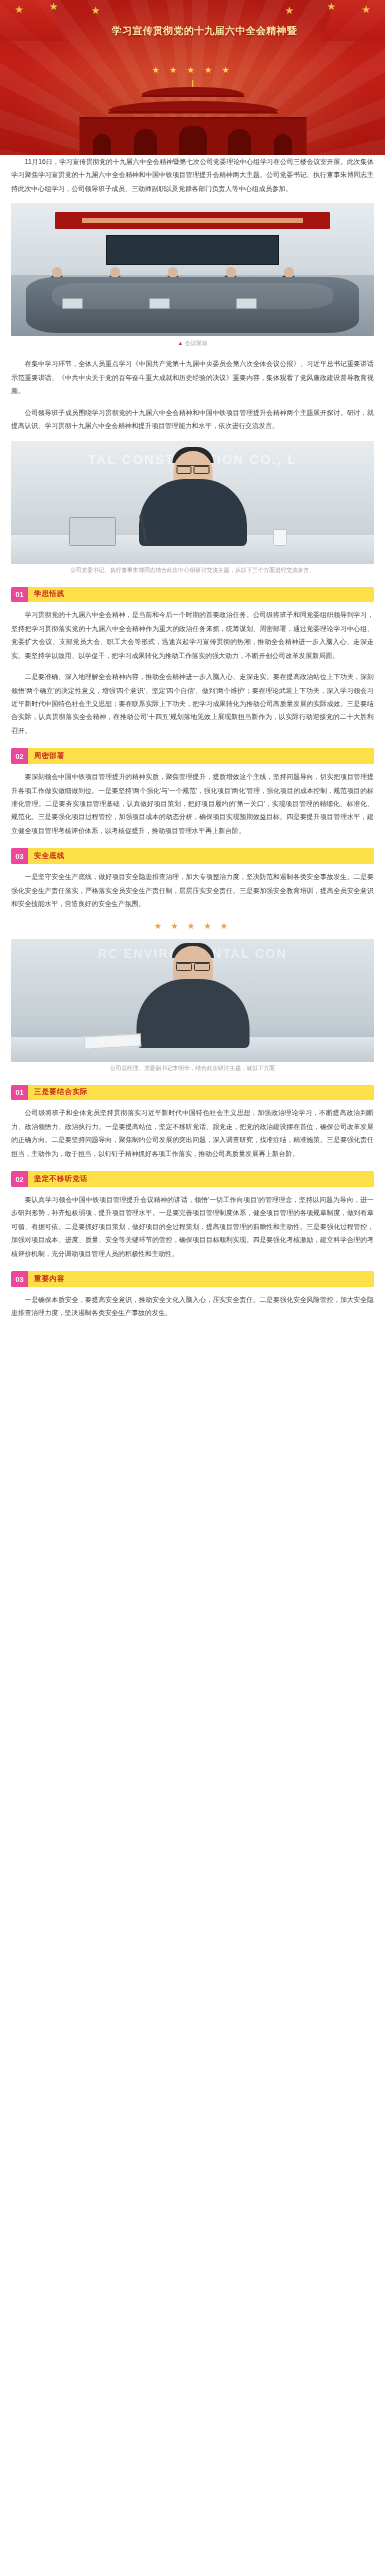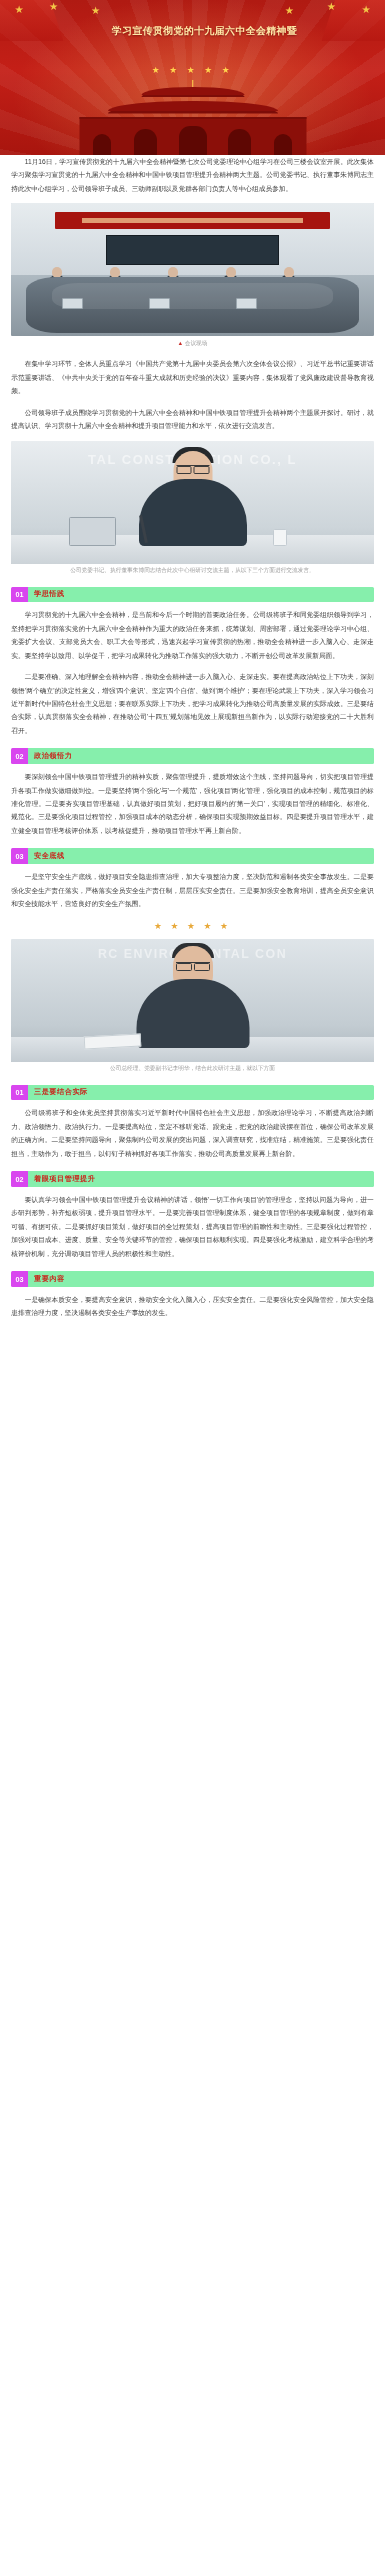--- a/index.html
+++ b/index.html
@@ -248,31 +248,31 @@
     background: #f2f4f5; border: 0.5px solid #c8d0d5; transform: rotate(-3deg);
   }
 
   
   .sec-head {
     display: flex; align-items: center;
     margin: 11.3px 11.3px 6.2px 11.3px;
   }
   .sec-num {
     width: 16.5px; height: 15.5px;
-    background: #d946ef;
+    background: #ec4899;
     color: #fff;
     font-size: 7.2px; font-weight: bold;
     display: flex; align-items: center; justify-content: center;
     border-radius: 1.5px 0 0 1.5px;
     flex: 0 0 auto;
   }
   .sec-title-box {
     flex: 1 1 auto;
     height: 15.5px;
-    background: #86efac;
+    background: #fde047;
     display: flex; align-items: center;
     padding-left: 6.2px;
     color: #c8281e;
     font-size: 7.2px;
     font-weight: bold;
     border-radius: 0 1.5px 1.5px 0;
     letter-spacing: 0.5px;
   }
 
   
@@ -367,21 +367,21 @@
 
     <div class="sec-head">
       <div class="sec-num">01</div>
       <div class="sec-title-box">学思悟践</div>
     </div>
     <p class="para">学习贯彻党的十九届六中全会精神，是当前和今后一个时期的首要政治任务。公司级将班子和同党委组织领导到学习，坚持把学习贯彻落实党的十九届六中全会精神作为重大的政治任务来抓，统筹谋划、周密部署，通过党委理论学习中心组、党委扩大会议、支部党员大会、职工大会等形式，迅速兴起学习宣传贯彻的热潮，推动全会精神进一步入脑入心、走深走实。要坚持学以致用、以学促干，把学习成果转化为推动工作落实的强大动力，不断开创公司改革发展新局面。</p>
     <p class="para">二是要准确、深入地理解全会精神内容，推动全会精神进一步入脑入心、走深走实。要在提高政治站位上下功夫，深刻领悟'两个确立'的决定性意义，增强'四个意识'、坚定'四个自信'、做到'两个维护'；要在理论武装上下功夫，深入学习领会习近平新时代中国特色社会主义思想；要在联系实际上下功夫，把学习成果转化为推动公司高质量发展的实际成效。三是要结合实际，认真贯彻落实全会精神，在推动公司'十四五'规划落地见效上展现新担当新作为，以实际行动迎接党的二十大胜利召开。</p>
 
     <div class="sec-head">
       <div class="sec-num">02</div>
-      <div class="sec-title-box">政治领悟力</div>
+      <div class="sec-title-box">周密部署</div>
     </div>
     <p class="para">要深刻领会中国中铁项目管理提升的精神实质，聚焦管理提升，提质增效这个主线，坚持问题导向，切实把项目管理提升各项工作做实做细做到位。一是要坚持'两个强化'与'一个规范'，强化项目'两化'管理，强化项目的成本控制，规范项目的标准化管理。二是要夯实项目管理基础，认真做好项目策划，把好项目履约的'第一关口'，实现项目管理的精细化、标准化、规范化。三是要强化项目过程管控，加强项目成本的动态分析，确保项目实现预期效益目标。四是要提升项目管理水平，建立健全项目管理考核评价体系，以考核促提升，推动项目管理水平再上新台阶。</p>
 
     <div class="sec-head">
       <div class="sec-num">03</div>
       <div class="sec-title-box">安全底线</div>
     </div>
     <p class="para">一是坚守安全生产底线，做好项目安全隐患排查治理，加大专项整治力度，坚决防范和遏制各类安全事故发生。二是要强化安全生产责任落实，严格落实全员安全生产责任制，层层压实安全责任。三是要加强安全教育培训，提高全员安全意识和安全技能水平，营造良好的安全生产氛围。</p>
 
     <div class="star-divider">★ ★ ★ ★ ★</div>
@@ -400,21 +400,21 @@
     <div class="caption">公司总经理、党委副书记李明华，结合此次研讨主题，就以下方面</div>
 
     <div class="sec-head">
       <div class="sec-num">01</div>
       <div class="sec-title-box">三是要结合实际</div>
     </div>
     <p class="para">公司级将班子和全体党员坚持贯彻落实习近平新时代中国特色社会主义思想，加强政治理论学习，不断提高政治判断力、政治领悟力、政治执行力。一是要提高站位，坚定不移听党话、跟党走，把党的政治建设摆在首位，确保公司改革发展的正确方向。二是要坚持问题导向，聚焦制约公司发展的突出问题，深入调查研究，找准症结，精准施策。三是要强化责任担当，主动作为，敢于担当，以钉钉子精神抓好各项工作落实，推动公司高质量发展再上新台阶。</p>
 
     <div class="sec-head">
       <div class="sec-num">02</div>
-      <div class="sec-title-box">着眼项目管理提升</div>
+      <div class="sec-title-box">坚定不移听党话</div>
     </div>
     <p class="para">要认真学习领会中国中铁项目管理提升会议精神的讲话，领悟'一切工作向项目'的管理理念，坚持以问题为导向，进一步研判形势，补齐短板弱项，提升项目管理水平。一是要完善项目管理制度体系，健全项目管理的各项规章制度，做到有章可循、有据可依。二是要抓好项目策划，做好项目的全过程策划，提高项目管理的前瞻性和主动性。三是要强化过程管控，加强对项目成本、进度、质量、安全等关键环节的管控，确保项目目标顺利实现。四是要强化考核激励，建立科学合理的考核评价机制，充分调动项目管理人员的积极性和主动性。</p>
 
     <div class="sec-head">
       <div class="sec-num">03</div>
       <div class="sec-title-box">重要内容</div>
     </div>
     <p class="para">一是确保本质安全，要提高安全意识，推动安全文化入脑入心，压实安全责任。二是要强化安全风险管控，加大安全隐患排查治理力度，坚决遏制各类安全生产事故的发生。</p>
 
   </div>

